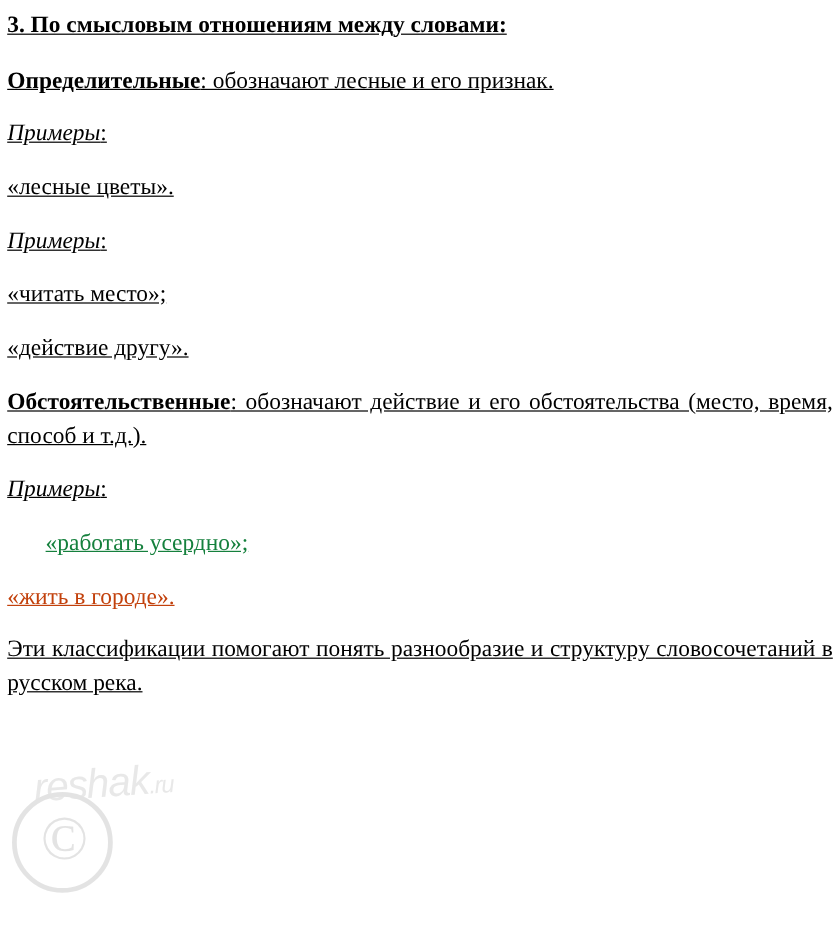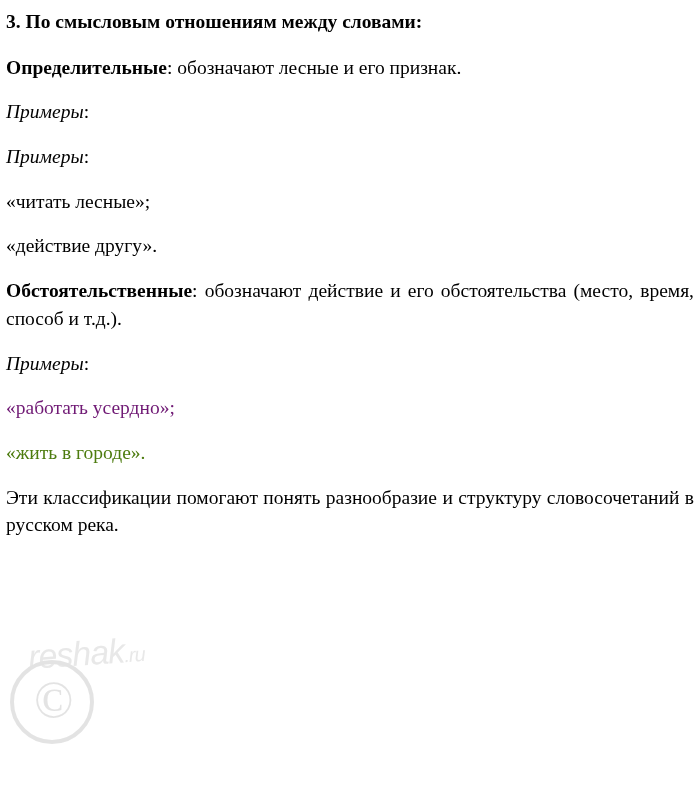--- a/index.html
+++ b/index.html
@@ -21,20 +21,21 @@
     height: 786px;
     box-sizing: border-box;
     padding: 8px 6px 0 6px;
   }
   .block {
     font-size: 19.5px;
     line-height: 1.42;
     margin: 0 0 17px 0;
     text-align: justify;
     text-justify: inter-word;
+    text-decoration: underline;
   }
   .block.last {
     margin-bottom: 0;
   }
   .bold {
     font-weight: bold;
     margin-top: 38px;
   }
   .ital {
     font-style: italic;
@@ -91,22 +92,22 @@
     white-space: nowrap;
   }
   .wm-text .dom {
     font-size: 20px;
   }
   .content {
     position: relative;
     z-index: 10;
   }
   
-  .fade1 { color: #701a75; }
-  .fade2 { color: #4d7c0f; }
+  .fade1 { color: #15803d; margin-left: 32px; }
+  .fade2 { color: #c2410c; }
 </style>
 </head>
 <body>
 
 <div class="page">
 
   <div class="watermark">
     <div class="wm-text"><span>reshak</span><span class="dom">.ru</span></div>
     <div class="wm-circle"></div>
     <div class="wm-c">©</div>
@@ -117,27 +118,28 @@
     <div class="heading block">3. По смысловым отношениям между словами:</div>
 
     <div class="block justified">
       <span class="bold">Определительные</span><span>: обозначают лесные и его признак.</span>
     </div>
 
     <div class="block">
       <span class="ital">Примеры</span><span>:</span>
     </div>
 
+    <div class="block">«лесные цветы».</div>
 
 
     <div class="block">
       <span class="ital">Примеры</span><span>:</span>
     </div>
 
-    <div class="block">«читать лесные»;</div>
+    <div class="block">«читать место»;</div>
     <div class="block">«действие другу».</div>
 
     <div class="block justified">
       <span class="bold">Обстоятельственные</span><span>: обозначают действие и его обстоятельства (место, время, способ и т.д.).</span>
     </div>
 
     <div class="block">
       <span class="ital">Примеры</span><span>:</span>
     </div>
 

